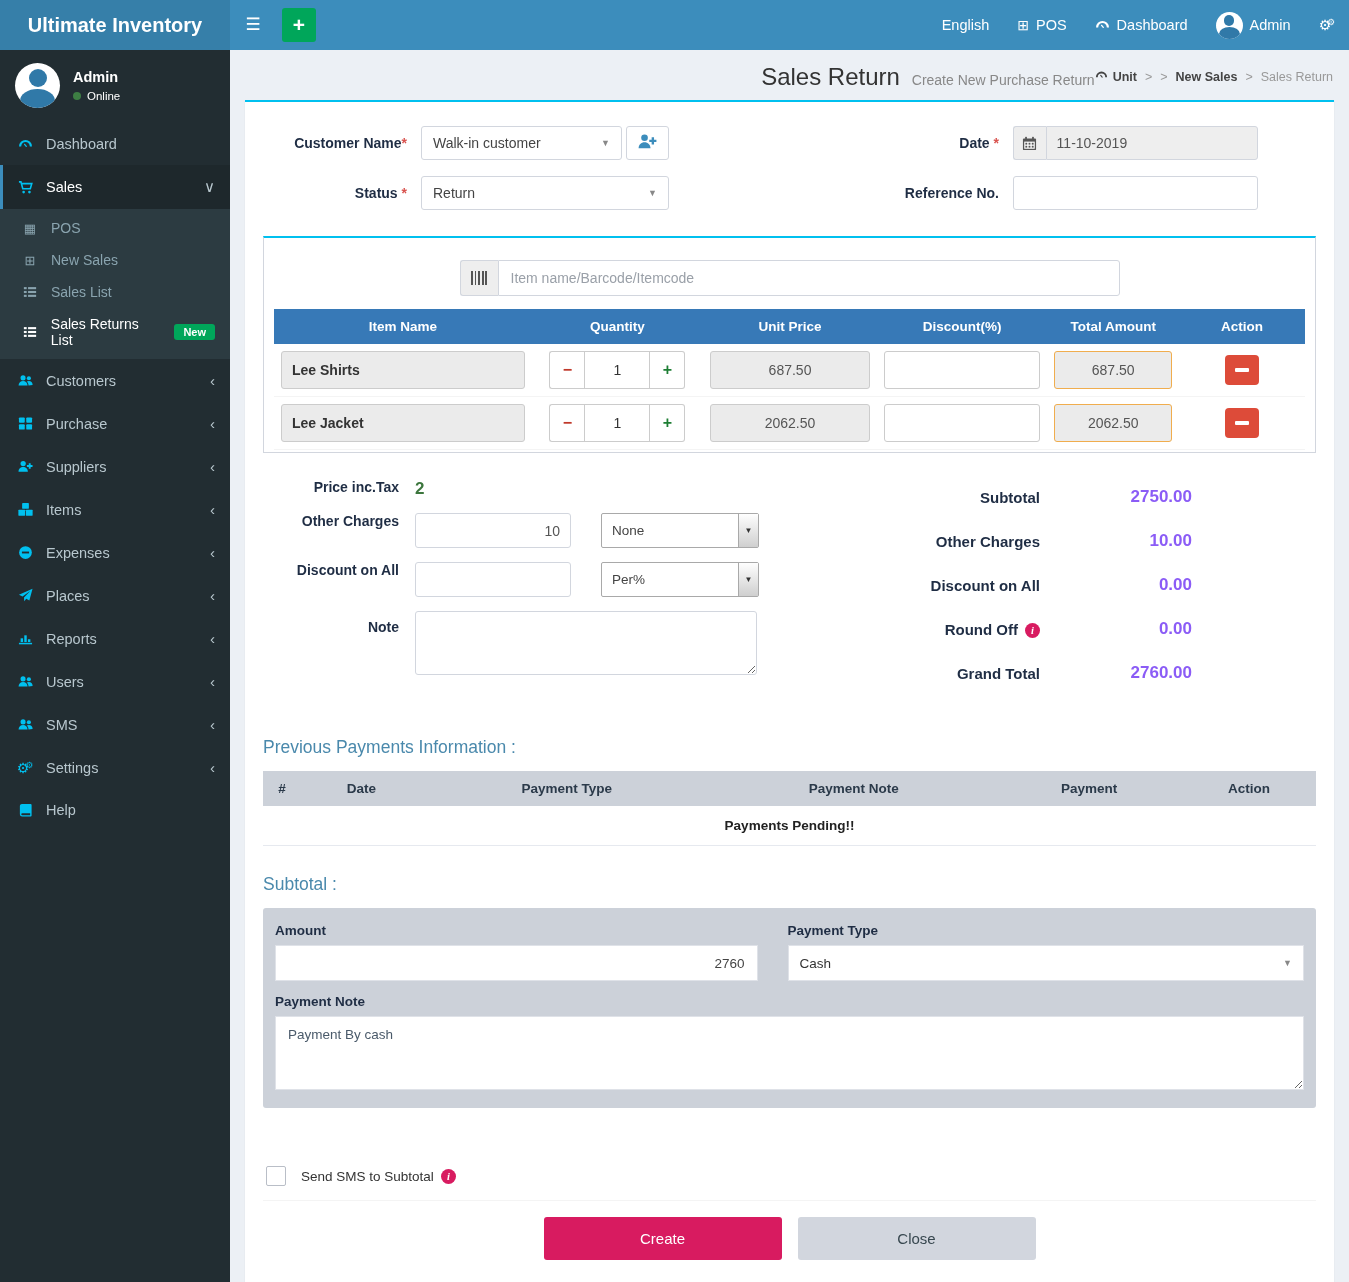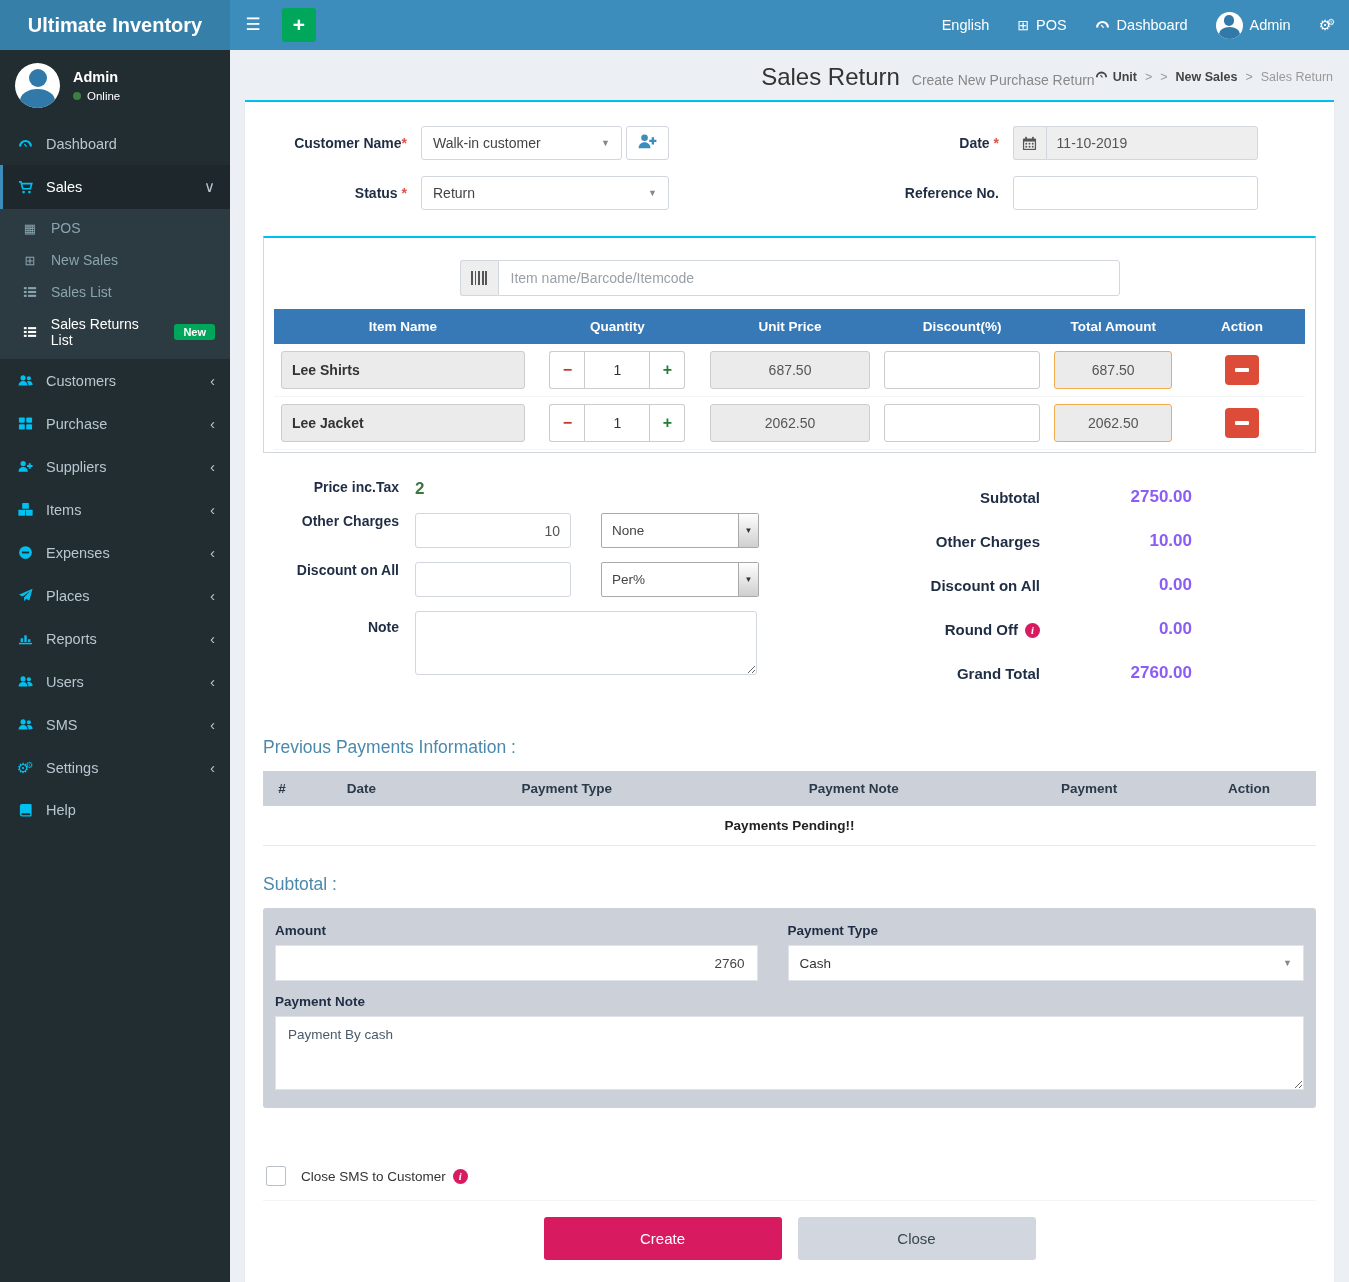--- a/index.html
+++ b/index.html
@@ -598,21 +598,21 @@
       </div>
       <div class="pay-note-block">
         <div class="pay-label">Payment Note</div>
         <textarea class="pay-ta" style="">Payment By cash</textarea>
       </div>
     </div>
 
     <div class="sms-row">
       <div class="checkbox"></div>
       <div class="sms-label">
-          <span>Close SMS to Customer</span>
+          <span>Send SMS to Subtotal</span>
           <span><span class="info-dot">i</span></span>
         </div>
     </div>
     <div class="btn-row">
       <button class="btn btn-create">Create</button>
       <button class="btn btn-close">Close</button>
     </div>
   </div>
 
   <div class="footer">

